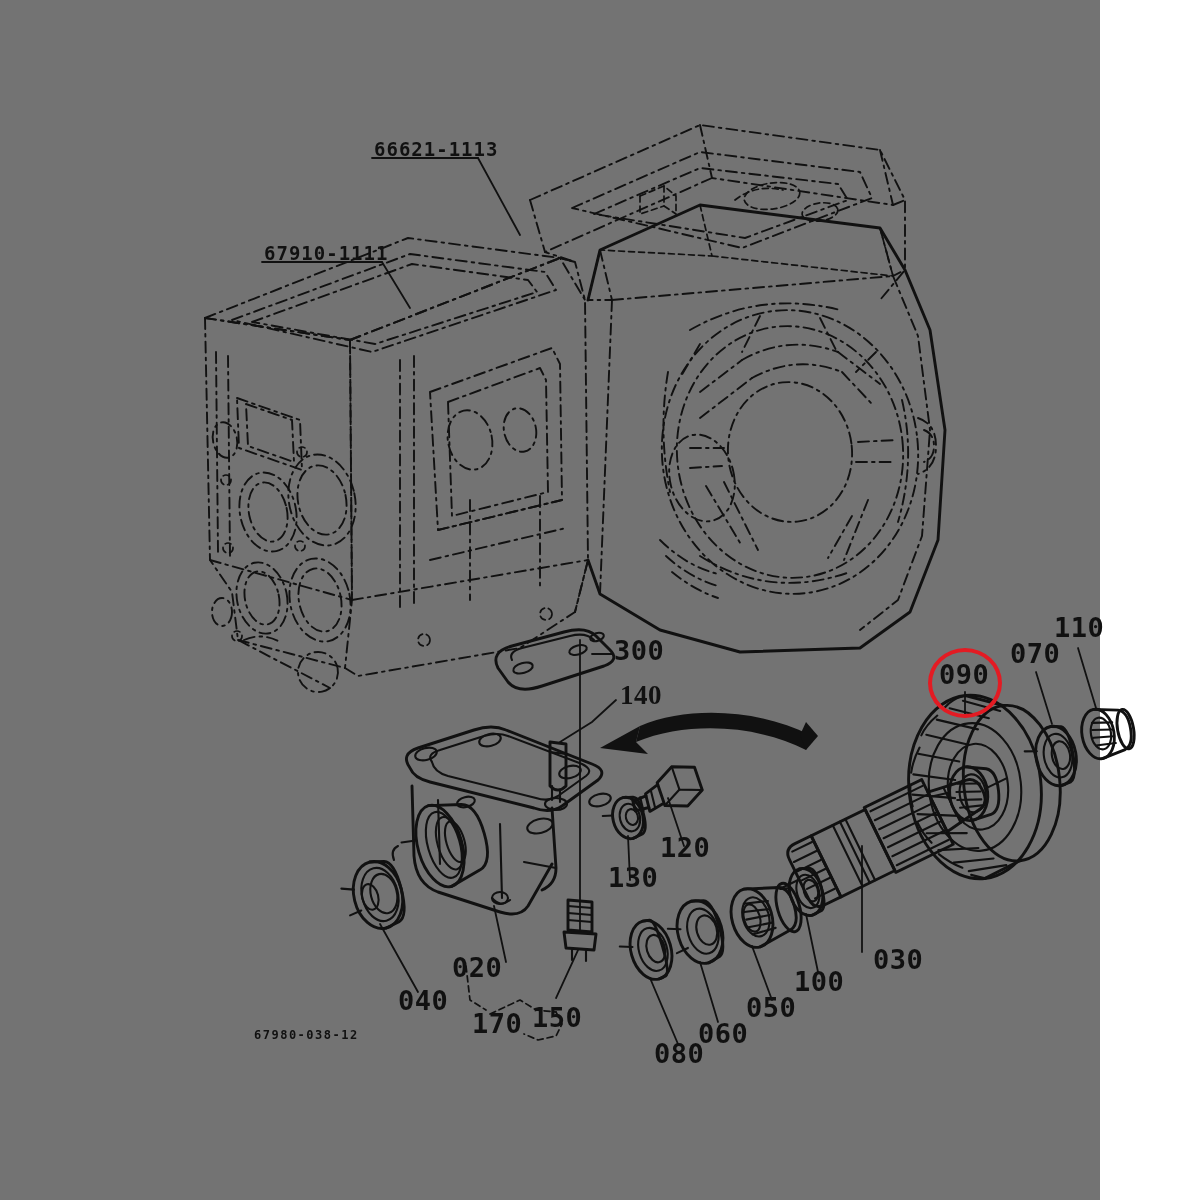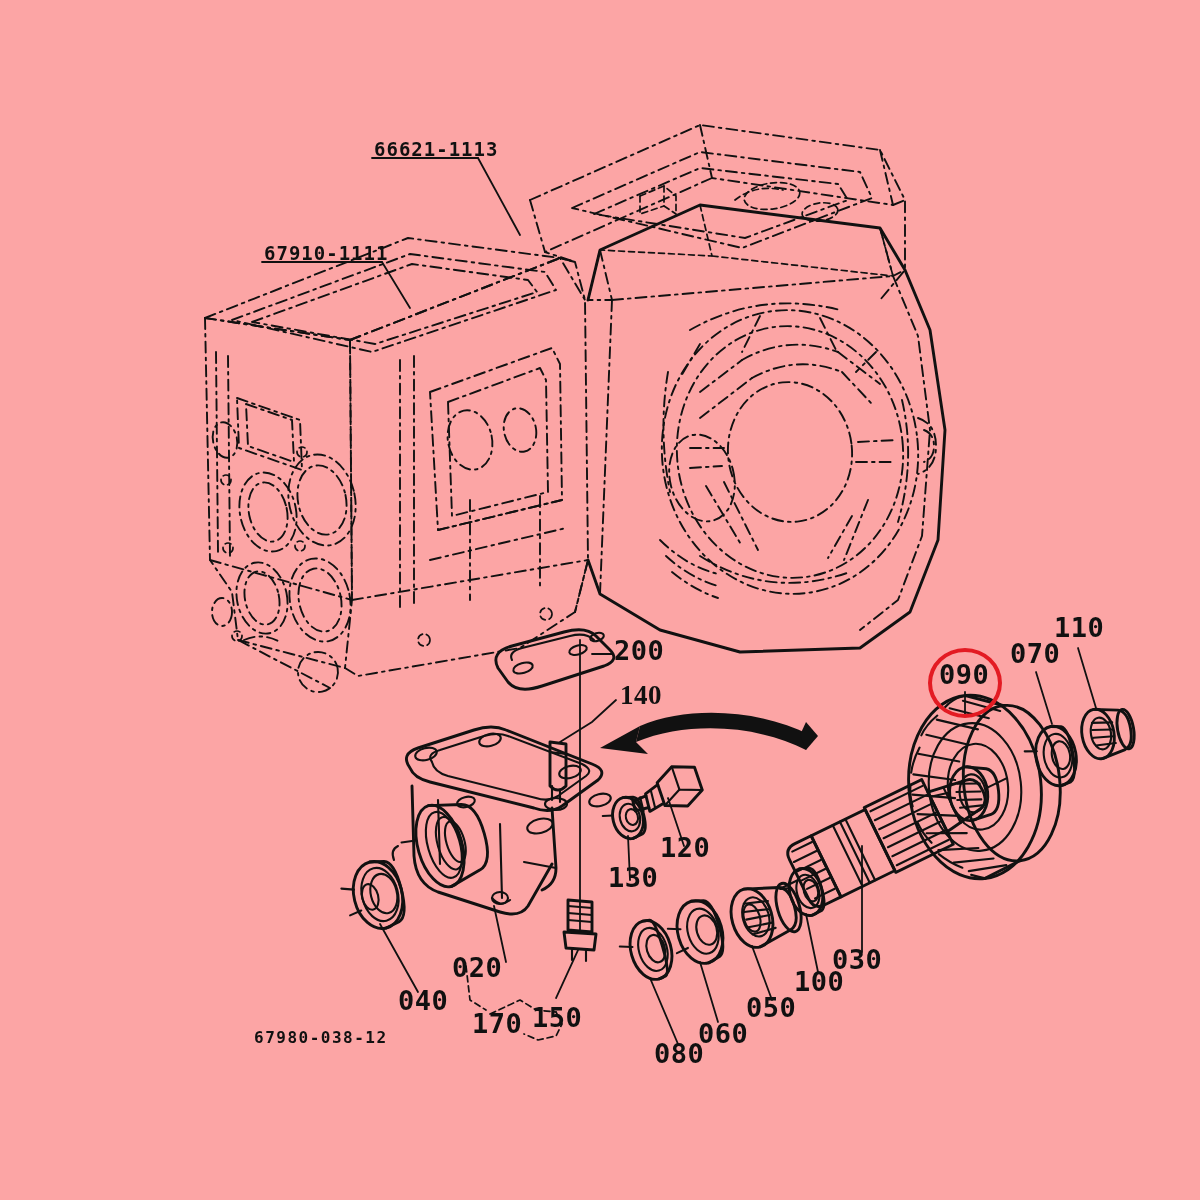--- a/index.html
+++ b/index.html
@@ -1,26 +1,26 @@
 <!DOCTYPE html>
 <html><head>
 <meta charset="utf-8">
 <title>Parts Diagram</title>
 <style>
   html,body{margin:0;padding:0;background:#ffffff;}
   body{width:1200px;height:1200px;overflow:hidden;
        font-family:"DejaVu Sans Mono","Liberation Mono",monospace;}
-  #sheet{position:relative;width:1200px;height:1200px;background:#fca5a5;}
+  #sheet{position:relative;width:1100px;height:1200px;background:#737373;}
   #art{position:absolute;left:0;top:0;width:1200px;height:1200px;}
   .lbl{position:absolute;color:#111;font-weight:700;white-space:nowrap;
        font-family:"DejaVu Sans Mono","Liberation Mono",monospace;
        letter-spacing:0.5px;}
   .callout{font-size:27px;}
   .partno{font-size:19px;letter-spacing:1px;}
-  .drawno{font-size:16px;letter-spacing:1.5px;}
+  .drawno{font-size:12px;letter-spacing:1.5px;}
   .hi{color:#111;}
   .redring{position:absolute;border:4px solid #e31b23;border-radius:50%;
            box-sizing:border-box;background:transparent;}
 </style>
 </head>
 <body>
 
 <div id="sheet">
 
   <svg id="art" viewBox="0 0 1200 1200">
@@ -452,32 +452,32 @@
 
       <path d="M1078 648 L1096 708"></path>
     </g>
   </svg>
 
   <div class="redring" style="left:928px; top:648px; width:74px; height:70px;"></div>
 
   <div class="lbl partno" style="left:374px; top:138px;">66621-1113</div>
   <div class="lbl partno" style="left:264px; top:242px;text-align:center;">67910-1111</div>
 
-  <div class="lbl callout" style="left:614px; top:635px;">200</div>
+  <div class="lbl callout" style="left:614px; top:635px;">300</div>
   <div class="lbl callout" style="left:620px; top:680px;font-family:Liberation Serif, serif;">140</div>
   <div class="lbl callout" style="left:660px; top:832px;">120</div>
   <div class="lbl callout" style="left:608px; top:862px;">130</div>
   <div class="lbl callout" style="left:398px; top:985px;">040</div>
   <div class="lbl callout" style="left:452px; top:952px;">020</div>
   <div class="lbl callout" style="left:472px; top:1008px;">170</div>
   <div class="lbl callout" style="left:532px; top:990px;margin-top:12px;">150</div>
   <div class="lbl callout" style="left:654px; top:1038px;">080</div>
   <div class="lbl callout" style="left:698px; top:1018px;">060</div>
   <div class="lbl callout" style="left:746px; top:992px;">050</div>
   <div class="lbl callout" style="left:794px; top:966px;">100</div>
-  <div class="lbl callout" style="left:832px; top:944px;">030</div>
+  <div class="lbl callout" style="left:873px; top:944px;">030</div>
   <div class="lbl callout hi" style="left:939px; top:659px;">090</div>
   <div class="lbl callout" style="left:1010px; top:638px;">070</div>
   <div class="lbl callout" style="left:1054px; top:612px;">110</div>
 
   <div class="lbl drawno" style="left:254px; top:1028px;">67980-038-12</div>
 
 </div>
 
 </body></html>

